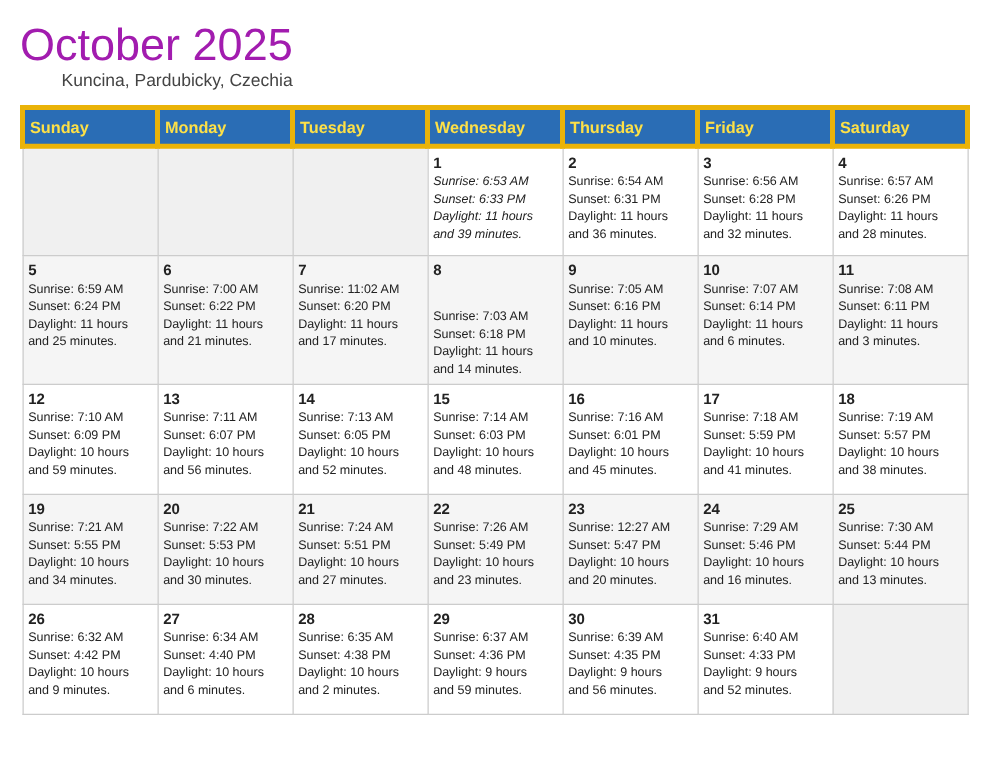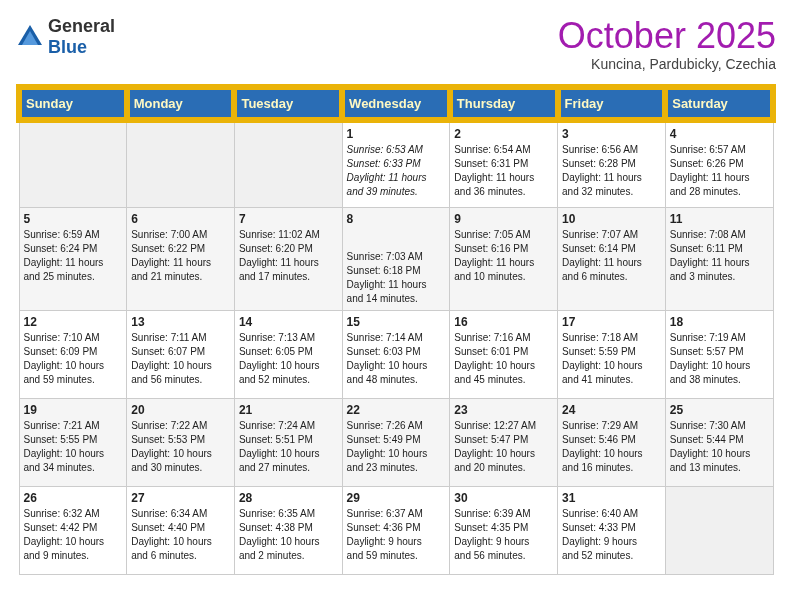--- a/index.html
+++ b/index.html
@@ -48,26 +48,26 @@
       font-size: 14px;
       color: #444;
     }
     table {
       width: 100%;
       border-collapse: collapse;
       table-layout: fixed;
     }
     thead tr th {
       background-color: #2a6db5;
-      color: #fef9c3;
+      color: #fde047;
       font-size: 13px;
       font-weight: bold;
       padding: 6px 4px;
       text-align: left;
-      border: 6px solid #eab308;
+      border: 4px solid #eab308;
     }
     tbody tr td {
       border: 1px solid #ccc;
       vertical-align: top;
       padding: 4px 4px;
       font-size: 10.5px;
       color: #222;
       min-height: 80px;
       height: 88px;
     }
@@ -88,30 +88,20 @@
       color: #222;
     }
     .empty-cell {
       background: #f0f0f0 !important;
     }
   </style>
 </head>
 <body>
 
 <div class="header">
-  <div class="logo">
-    <svg class="logo-icon" viewBox="0 0 28 28" xmlns="http://www.w3.org/2000/svg">
-      <polygon points="14,2 26,22 2,22" fill="#1a5fa8"></polygon>
-      <polygon points="14,8 22,22 6,22" fill="#5599dd"></polygon>
-    </svg>
-    <div>
-      <span class="logo-text-general">General</span><br>
-      <span class="logo-text-blue">Blue</span>
-    </div>
-  </div>
   <div class="title-block">
     <div class="month-title">October 2025</div>
     <div class="subtitle">Kuncina, Pardubicky, Czechia</div>
   </div>
 </div>
 
 <table>
   <thead>
     <tr>
     <th>Sunday</th>

